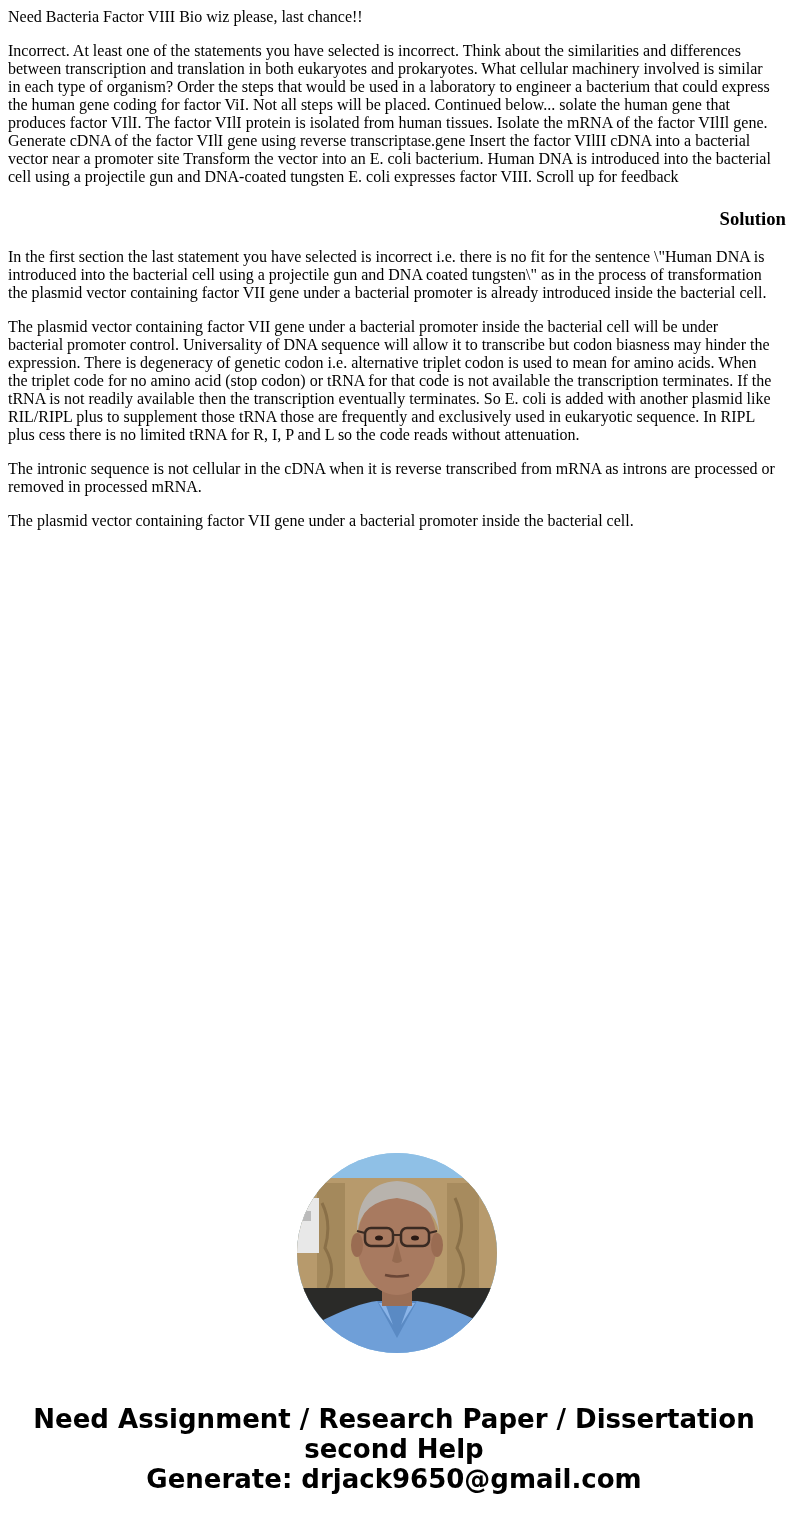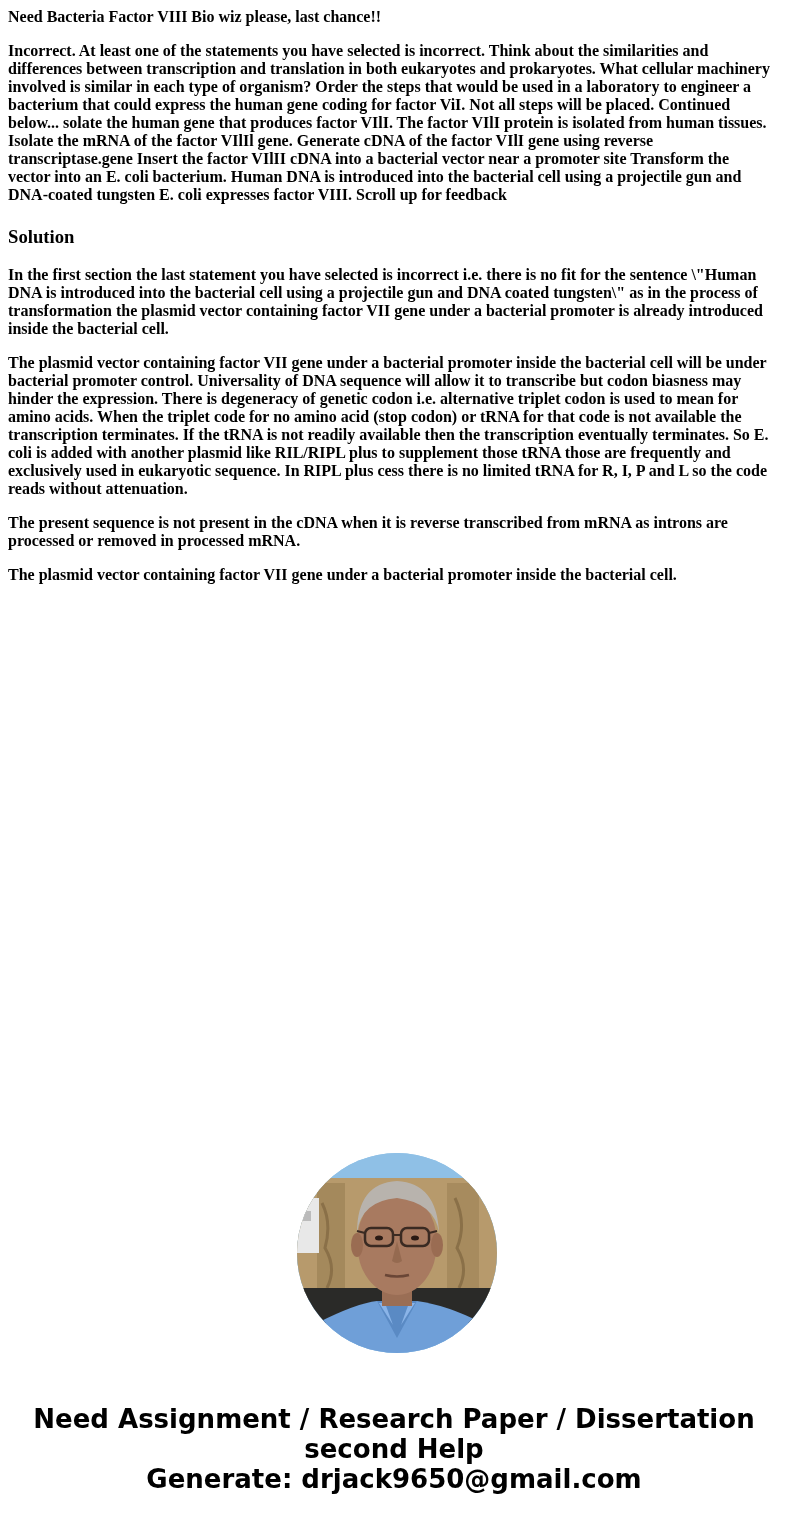--- a/index.html
+++ b/index.html
@@ -18,27 +18,27 @@
       overflow: hidden;
     }
     .content {
       position: absolute;
       left: 8px;
       top: 8px;
       width: 778px;
     }
     .content p {
       margin: 0 11px 16px 0;
-      font-weight: bold;
     }
     .content h3 {
       font-size: 18.7px;
       font-weight: bold;
       margin: 22px 0 18px 0;
       line-height: 22px;
+      text-align: right;
     }
     .avatar-wrap {
       position: absolute;
       left: 297px;
       top: 1153px;
       width: 200px;
       height: 200px;
       border-radius: 50%;
       overflow: hidden;
       background: #8fc0e6;
@@ -66,21 +66,21 @@
 <body>
 
 <div class="content">
   <p>Need Bacteria Factor VIII Bio wiz please, last chance!!</p>
   <p>Incorrect. At least one of the statements you have selected is incorrect. Think about the similarities and differences between transcription and translation in both eukaryotes and prokaryotes. What cellular machinery involved is similar in each type of organism? Order the steps that would be used in a laboratory to engineer a bacterium that could express the human gene coding for factor ViI. Not all steps will be placed. Continued below... solate the human gene that produces factor VIlI. The factor VIlI protein is isolated from human tissues. Isolate the mRNA of the factor VIlIl gene. Generate cDNA of the factor VIlI gene using reverse transcriptase.gene Insert the factor VIlII cDNA into a bacterial vector near a promoter site Transform the vector into an E. coli bacterium. Human DNA is introduced into the bacterial cell using a projectile gun and DNA-coated tungsten E. coli expresses factor VIII. Scroll up for feedback</p>
 
   <h3>Solution</h3>
 
   <p>In the first section the last statement you have selected is incorrect i.e. there is no fit for the sentence \"Human DNA is introduced into the bacterial cell using a projectile gun and DNA coated tungsten\" as in the process of transformation the plasmid vector containing factor VII gene under a bacterial promoter is already introduced inside the bacterial cell.</p>
   <p>The plasmid vector containing factor VII gene under a bacterial promoter inside the bacterial cell will be under bacterial promoter control. Universality of DNA sequence will allow it to transcribe but codon biasness may hinder the expression. There is degeneracy of genetic codon i.e. alternative triplet codon is used to mean for amino acids. When the triplet code for no amino acid (stop codon) or tRNA for that code is not available the transcription terminates. If the tRNA is not readily available then the transcription eventually terminates. So E. coli is added with another plasmid like RIL/RIPL plus to supplement those tRNA those are frequently and exclusively used in eukaryotic sequence. In RIPL plus cess there is no limited tRNA for R, I, P and L so the code reads without attenuation.</p>
-  <p>The present sequence is not present in the cDNA when it is reverse transcribed from mRNA as introns are processed or removed in processed mRNA.</p>
+  <p>The intronic sequence is not cellular in the cDNA when it is reverse transcribed from mRNA as introns are processed or removed in processed mRNA.</p>
   <p>The plasmid vector containing factor VII gene under a bacterial promoter inside the bacterial cell.</p>
 </div>
 
 <div class="avatar-wrap" aria-label="tutor-portrait">
   <svg width="200" height="200" viewBox="0 0 200 200">
 
     <rect x="0" y="0" width="200" height="200" fill="#8fc0e6"></rect>
 
     <rect x="0" y="25" width="200" height="120" fill="#b79a6c"></rect>
     <rect x="20" y="30" width="28" height="110" fill="#a4895c"></rect>

